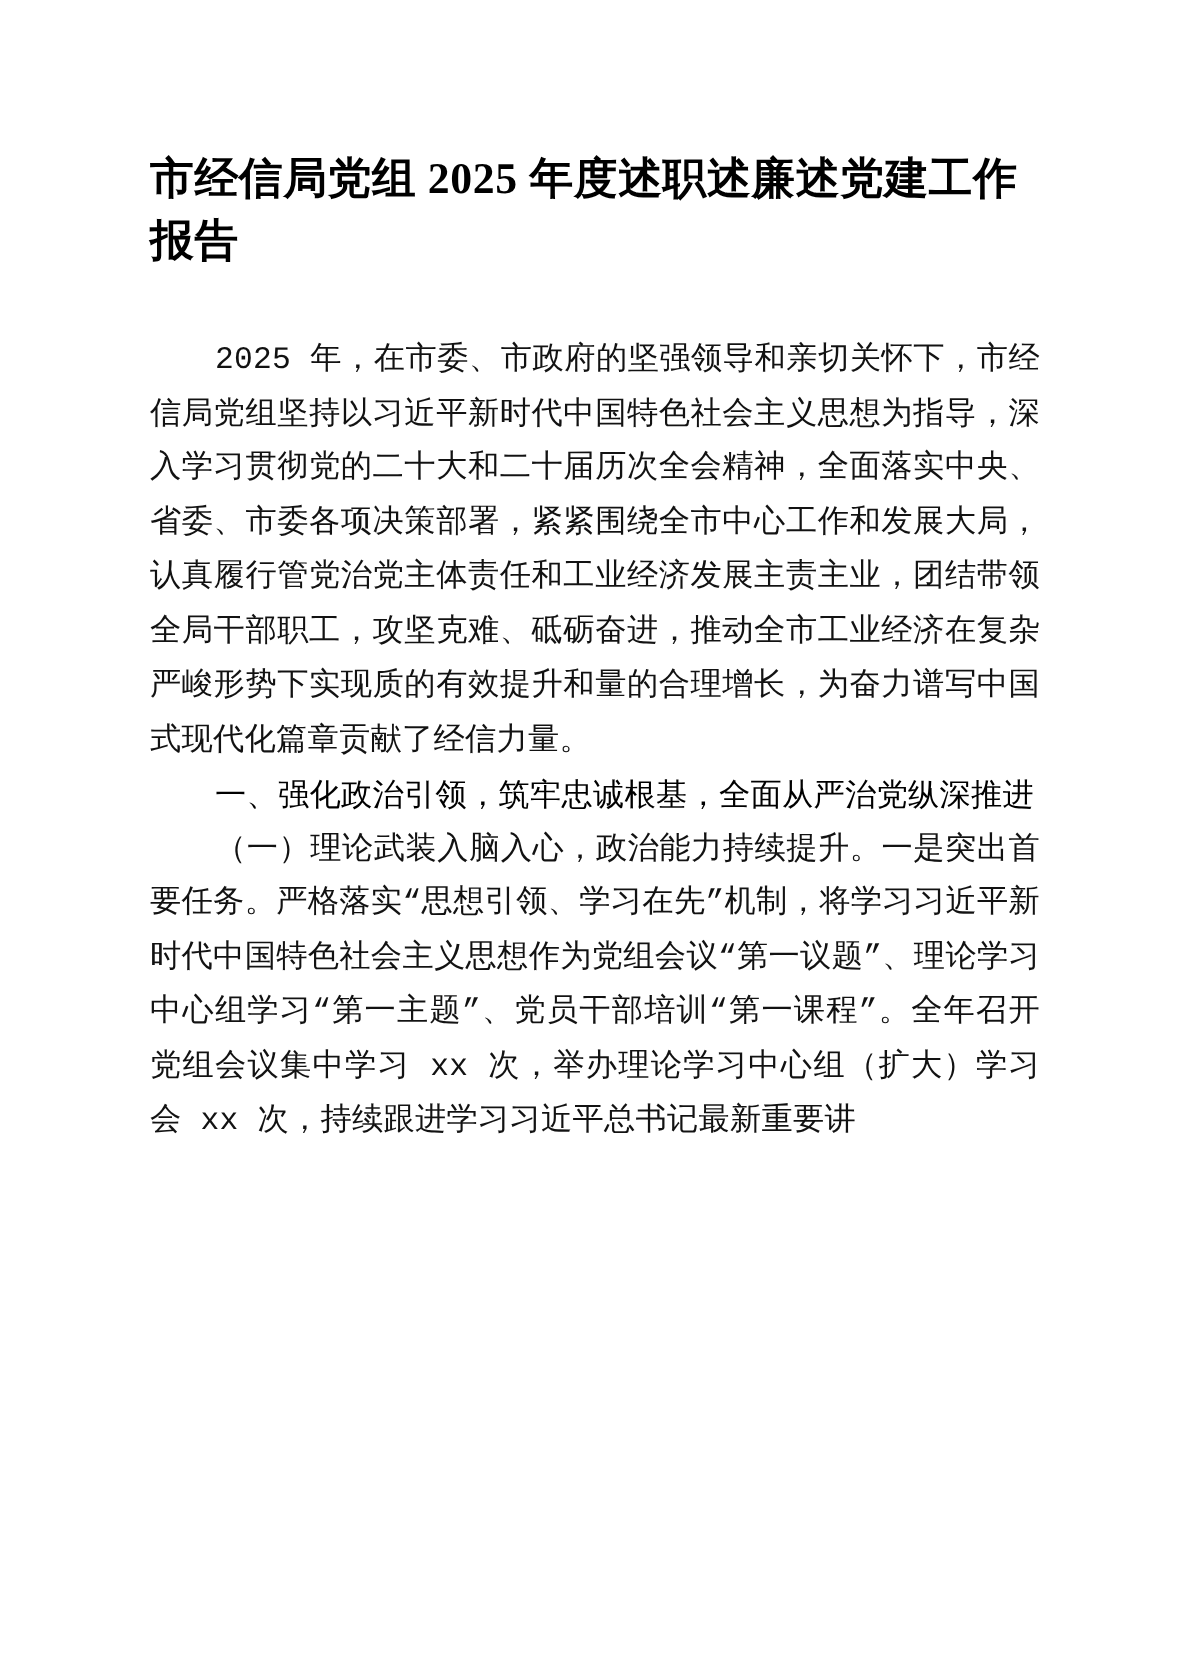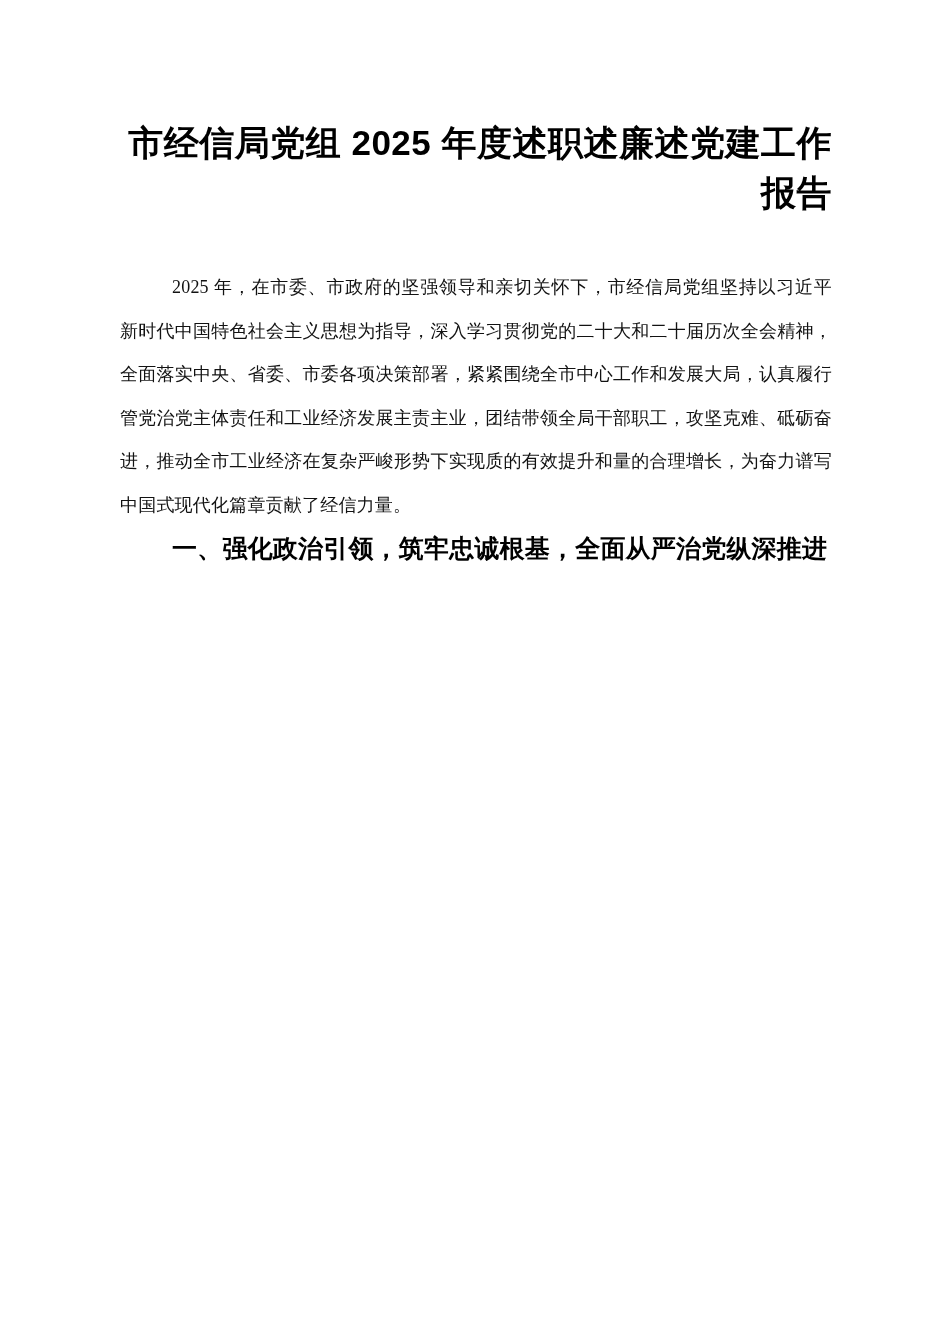--- a/index.html
+++ b/index.html
@@ -16,47 +16,47 @@
     overflow: hidden;
     box-sizing: border-box;
   }
   .content {
     position: absolute;
     left: 120px;
     top: 118px;
     width: 712px;
   }
   .doc-title {
-    font-family: Liberation Sans, sans-serif;
+    font-family: Liberation Serif, serif;
     font-weight: bold;
     font-size: 35px;
     line-height: 50px;
-    text-align: right;
+    text-align: left;
     color: #000000;
     letter-spacing: 0.5px;
     margin: 0 0 0 0;
     padding: 0;
   }
   .body-para {
-    font-family: Liberation Serif, serif;
-    font-size: 18px;
+    font-family: Liberation Mono, monospace;
+    font-size: 25px;
     line-height: 43.5px;
     color: #121212;
     text-align: justify;
     text-align-last: left;
     text-justify: inter-character;
     text-indent: 52px;
     margin: 0;
     padding: 0;
     letter-spacing: 0.2px;
     word-break: break-all;
   }
   .section-heading {
     font-family: "DejaVu Sans", "Liberation Sans", sans-serif;
-    font-weight: bold;
+    font-weight: normal;
     font-size: 25px;
     line-height: 43.5px;
     color: #000000;
     text-align: justify;
     text-align-last: left;
     text-indent: 52px;
     margin: 0;
     padding: 0;
     letter-spacing: 0.2px;
     word-break: break-all;
@@ -73,15 +73,16 @@
 
     <h1 class="doc-title">市经信局党组 2025 年度述职述廉述党建工作报告</h1>
 
     <div class="spacer-after-title"></div>
 
     <p class="body-para">2025 年，在市委、市政府的坚强领导和亲切关怀下，市经信局党组坚持以习近平新时代中国特色社会主义思想为指导，深入学习贯彻党的二十大和二十届历次全会精神，全面落实中央、省委、市委各项决策部署，紧紧围绕全市中心工作和发展大局，认真履行管党治党主体责任和工业经济发展主责主业，团结带领全局干部职工，攻坚克难、砥砺奋进，推动全市工业经济在复杂严峻形势下实现质的有效提升和量的合理增长，为奋力谱写中国式现代化篇章贡献了经信力量。</p>
 
     <p class="section-heading">一、强化政治引领，筑牢忠诚根基，全面从严治党纵深推进</p>
 
 
+    <p class="body-para">（一）理论武装入脑入心，政治能力持续提升。一是突出首要任务。严格落实“思想引领、学习在先”机制，将学习习近平新时代中国特色社会主义思想作为党组会议“第一议题”、理论学习中心组学习“第一主题”、党员干部培训“第一课程”。全年召开党组会议集中学习 xx 次，举办理论学习中心组（扩大）学习会 xx 次，持续跟进学习习近平总书记最新重要讲</p>
 
   </div>
 </div>
 
 </body></html>

